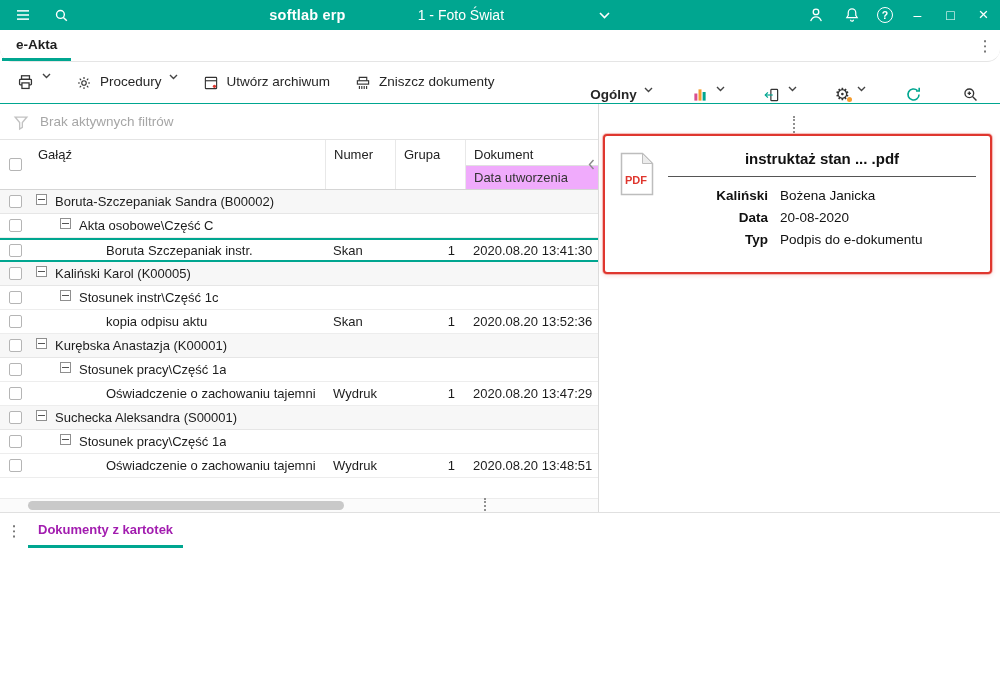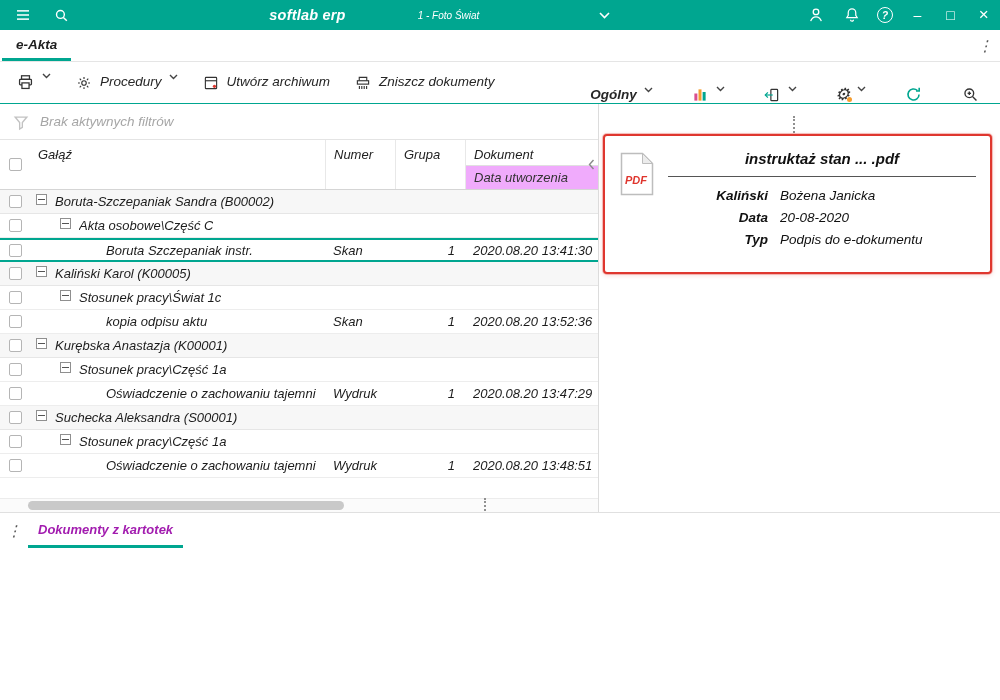--- a/index.html
+++ b/index.html
@@ -1,34 +1,34 @@
 <!DOCTYPE html>
 <html><head>
 <meta charset="utf-8">
 <style>
   * { box-sizing: border-box; margin: 0; padding: 0; }
   html,body { background:#fff; }
   body { font-family: "Liberation Sans", sans-serif; color:#1c1c1c; }
-  .app { position:relative; width:1000px; height:548px; background:#fff; overflow:hidden;font-style:italic; }
+  .app { position:relative; width:1000px; height:548px; background:#fff; overflow:hidden; }
 
   
   .topbar { height:30px; background:#00a690; display:flex; align-items:center; padding-left:10px; color:#fff; }
   .tb-btn { display:flex; align-items:center; justify-content:center; width:26px; height:30px; cursor:pointer; }
   .tb-search { margin-left:12px; }
   .spacer { flex:1; }
   .app-name { font-size:14.5px; font-weight:bold; letter-spacing:.2px; }
-  .company { margin-left:72px; width:192px; display:flex; align-items:center; justify-content:space-between; height:30px; font-size:10px; cursor:pointer; }
+  .company { margin-left:72px; width:192px; display:flex; align-items:center; justify-content:space-between; height:30px; font-size:14px; cursor:pointer; }
   .right-icons { display:flex; align-items:center; gap:14px; margin-right:8px; }
   .help-circle { width:16px; height:16px; border:1.5px solid #fff; border-radius:50%; display:flex; align-items:center; justify-content:center; font-size:10.5px; font-weight:bold; }
   .win-controls { display:flex; }
   .winbtn { width:33px; height:30px; display:flex; align-items:center; justify-content:center; font-size:14px; cursor:pointer; }
   .winbtn.close { font-size:17px; }
 
   
-  .tabbar { height:32px; display:flex; align-items:stretch; border-bottom:1px solid #e5e5e5; }
+  .tabbar { height:32px; display:flex; align-items:stretch; border-bottom:1px solid #e5e5e5;border-radius:13px; }
   .tab { display:flex; align-items:center; padding:0 14px; margin-left:2px; font-size:13.5px; font-weight:bold; color:#1f1f1f; border-bottom:3px solid #00a690; cursor:pointer; }
   .kebab { margin-left:auto; width:30px; display:flex; align-items:center; justify-content:center; color:#555; font-size:15px; cursor:pointer; }
 
   
   .toolbar { height:42px; display:flex; align-items:center; padding:0 12px 0 10px; border-bottom:1.5px solid #00a690; }
   .tbtn { display:flex; align-items:flex-start; gap:7px; padding:5px 6px; font-size:13.5px; color:#262626; cursor:pointer; white-space:nowrap; }
   .tbtn + .tbtn { margin-left:12px; }
   .chev { display:block; }
   .tright { margin-left:auto; display:flex; align-items:center; gap:14px;margin-top:24px; }
   .view-label { font-weight:bold; font-size:13.5px; }
@@ -341,21 +341,21 @@
             <div class="tc c-group"></div>
             <div class="tc c-number"></div>
             <div class="tc c-created"></div>
           </div>
           <div class="trow lvl1">
             <div class="tc c-check">
               <div class="checkbox"></div>
             </div>
             <div class="tc c-branch">
               <div class="expander"></div>
-              <div class="tlabel">Stosunek pracy\Świat 1c</div>
+              <div class="tlabel">Stosunek instr\Część 1c</div>
             </div>
             <div class="tc c-group"></div>
             <div class="tc c-number"></div>
             <div class="tc c-created"></div>
           </div>
           <div class="trow lvl2">
             <div class="tc c-check">
               <div class="checkbox"></div>
             </div>
             <div class="tc c-branch">

